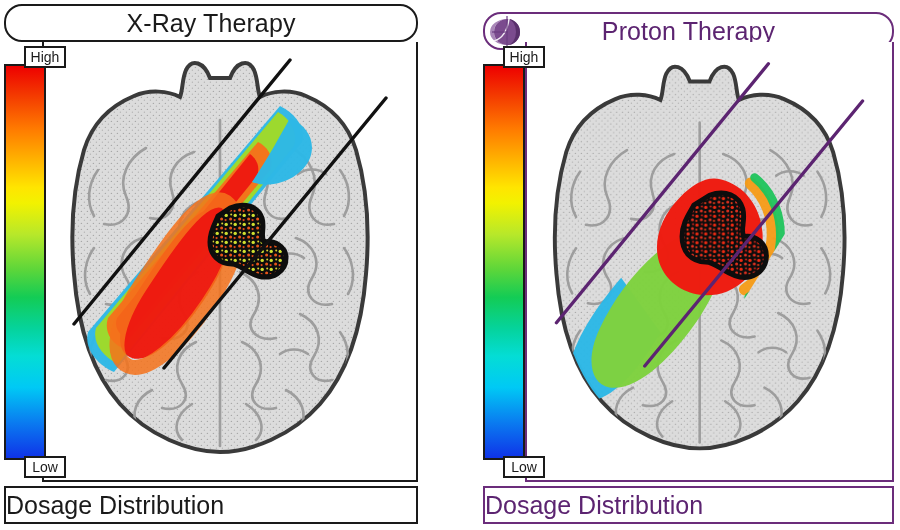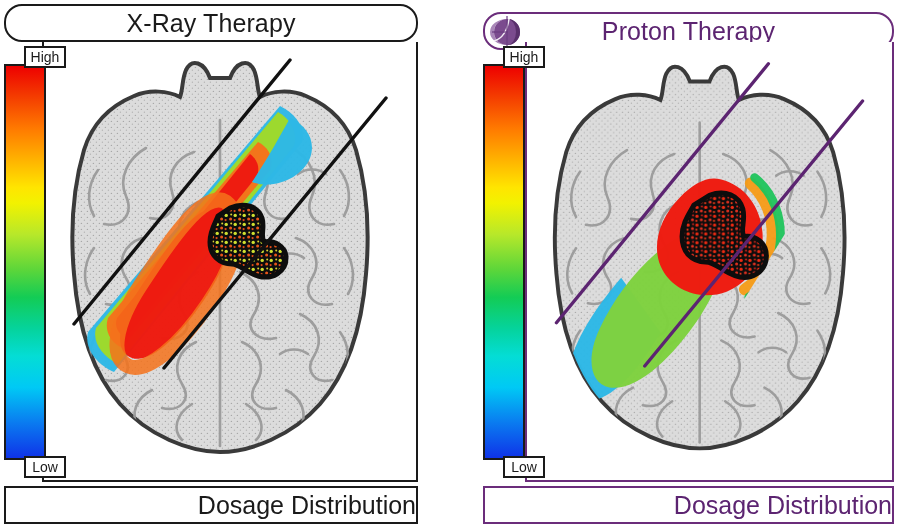--- a/index.html
+++ b/index.html
@@ -139,21 +139,21 @@
   
   .footer-box {
     position: absolute;
     left: 0;
     top: 482px;
     height: 38px;
     box-sizing: border-box;
     background: #ffffff;
     display: flex;
     align-items: center;
-    justify-content: flex-end;
+    justify-content: flex-start;
   }
   .panel.left  .footer-box { width: 414px; border: 2px solid #1a1a1a; }
   .panel.right .footer-box { width: 411px; border: 2px solid #6b2d7b; }
 
   .footer-title {
     font-size: 25px;
     line-height: 1;
     white-space: nowrap;
   }
   .panel.left  .footer-title { color: #1a1a1a; }

